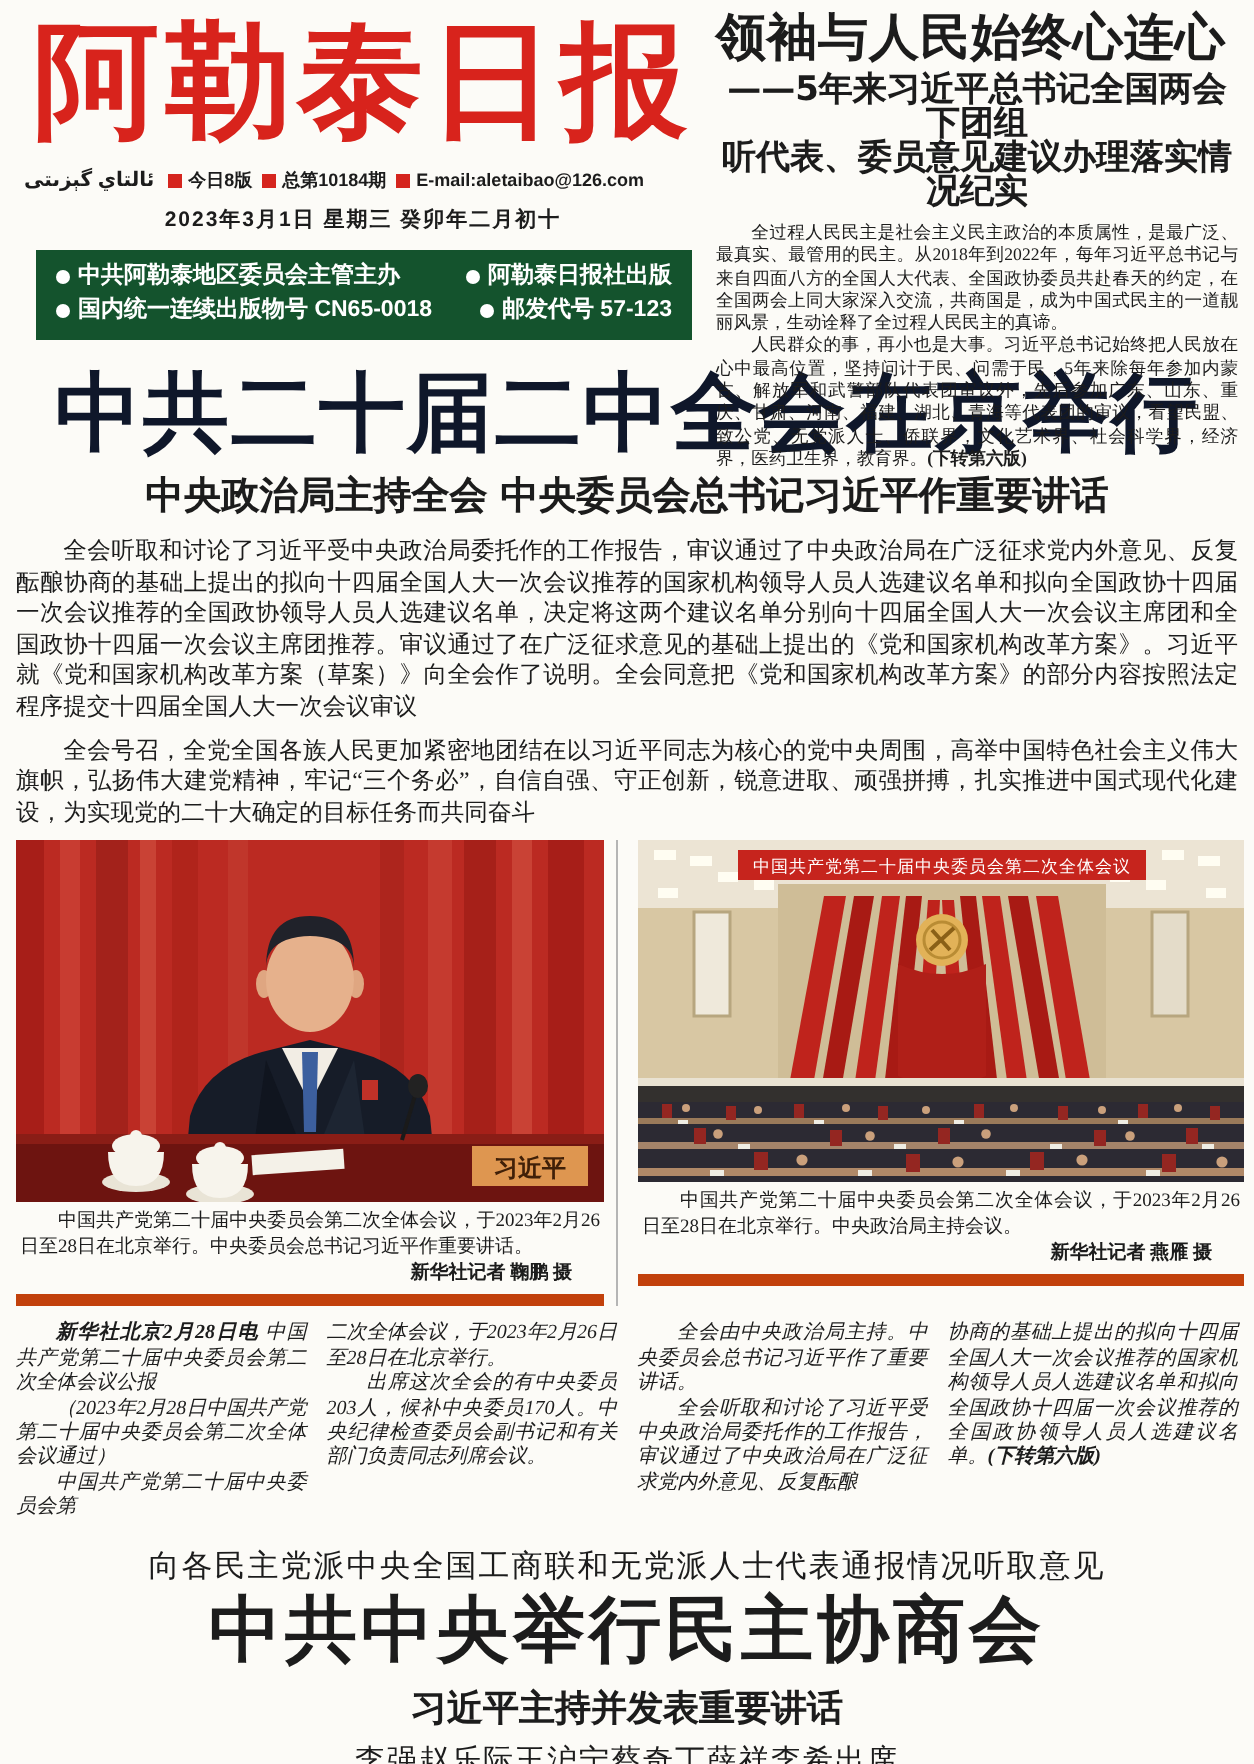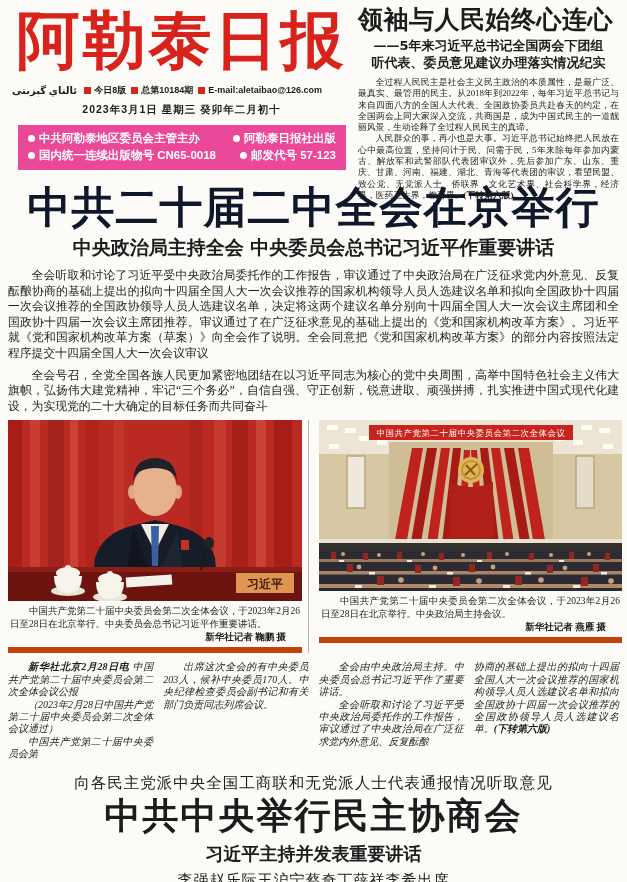--- a/index.html
+++ b/index.html
@@ -12,31 +12,31 @@
   .m-left { position:absolute; left:8px; top:0; width:347px; }
   .m-title { font-family:"DejaVu Sans","Liberation Sans",sans-serif; font-weight:900; color:#d8231c;
              font-size:63px; line-height:1.3; text-align:center; letter-spacing:3px; white-space:nowrap; }
   .info-row { display:flex; align-items:center; gap:5px; font-size:9px; margin:2px 0 0 4px;
               font-family:"Liberation Sans","DejaVu Sans",sans-serif; font-weight:bold; }
   .uyghur { font-size:10px; margin-right:2px; }
   .sq { width:7px; height:7px; background:#d5251e; display:inline-block; flex:0 0 auto; }
   .info-item { display:flex; align-items:center; gap:3px; white-space:nowrap; }
   .date-line { text-align:center; font-size:10.5px; font-weight:bold; margin-top:6px; letter-spacing:1px;
                font-family:"Liberation Sans","DejaVu Sans",sans-serif; }
-  .green-box { margin:8px 0 0 10px; width:328px; background:#ec4899; color:#fff; padding:5px 10px 6px;
+  .green-box { margin:8px 0 0 10px; width:328px; background:#14532d; color:#fff; padding:5px 10px 6px;
                font-size:11.5px; font-weight:bold; font-family:"Liberation Sans","DejaVu Sans",sans-serif; }
   .gb-row { display:flex; justify-content:space-between; line-height:17px; }
   .gb-item { display:flex; align-items:center; gap:4px; white-space:nowrap; }
   .dot { width:7px; height:7px; border-radius:50%; background:#fff; display:inline-block; flex:0 0 auto; }
 
   
   .m-right { position:absolute; left:358px; top:4px; width:261px; }
   .tr-head { font-family:Liberation Sans, sans-serif; font-weight:900; font-size:25px;
              line-height:1.2; letter-spacing:.5px; white-space:nowrap; }
-  .tr-sub { font-family:"DejaVu Sans","Liberation Sans",sans-serif; font-weight:bold; font-size:13px;
+  .tr-sub { font-family:"DejaVu Sans","Liberation Sans",sans-serif; font-weight:bold; font-size:17px;
             line-height:17px; margin-top:3px; text-align:center; }
   .tr-body { margin-top:6px; font-size:8.8px; line-height:11.3px; text-align:justify; }
   .tr-body p { text-indent:2em; }
   .jump { font-weight:bold; }
 
   
   .lead { padding:0 8px; }
   .lead-head { font-family:"DejaVu Sans","Liberation Sans",sans-serif; font-weight:900; color:#0f172a;
                font-size:43px; line-height:46px; text-align:center; letter-spacing:1px; white-space:nowrap; }
   .lead-sub { font-family:"DejaVu Sans","Liberation Sans",sans-serif; font-weight:bold; font-size:19px;
@@ -308,20 +308,21 @@
     </figure>
   </section>
 
   <section class="cols">
     <div class="col">
       <p><span class="dateline">新华社北京2月28日电</span><span> 中国共产党第二十届中央委员会第二次全体会议公报</span></p>
       <p>（2023年2月28日中国共产党第二十届中央委员会第二次全体会议通过）</p>
       <p>中国共产党第二十届中央委员会第</p>
     </div>
     <div class="col">
+      <p class="noindent">二次全体会议，于2023年2月26日至28日在北京举行。</p>
       <p>出席这次全会的有中央委员203人，候补中央委员170人。中央纪律检查委员会副书记和有关部门负责同志列席会议。</p>
     </div>
     <div class="col">
       <p>全会由中央政治局主持。中央委员会总书记习近平作了重要讲话。</p>
       <p>全会听取和讨论了习近平受中央政治局委托作的工作报告，审议通过了中央政治局在广泛征求党内外意见、反复酝酿</p>
     </div>
     <div class="col">
       <p class="noindent"><span>协商的基础上提出的拟向十四届全国人大一次会议推荐的国家机构领导人员人选建议名单和拟向全国政协十四届一次会议推荐的全国政协领导人员人选建议名单。</span><span class="jump">(下转第六版)</span></p>
     </div>
   </section>

